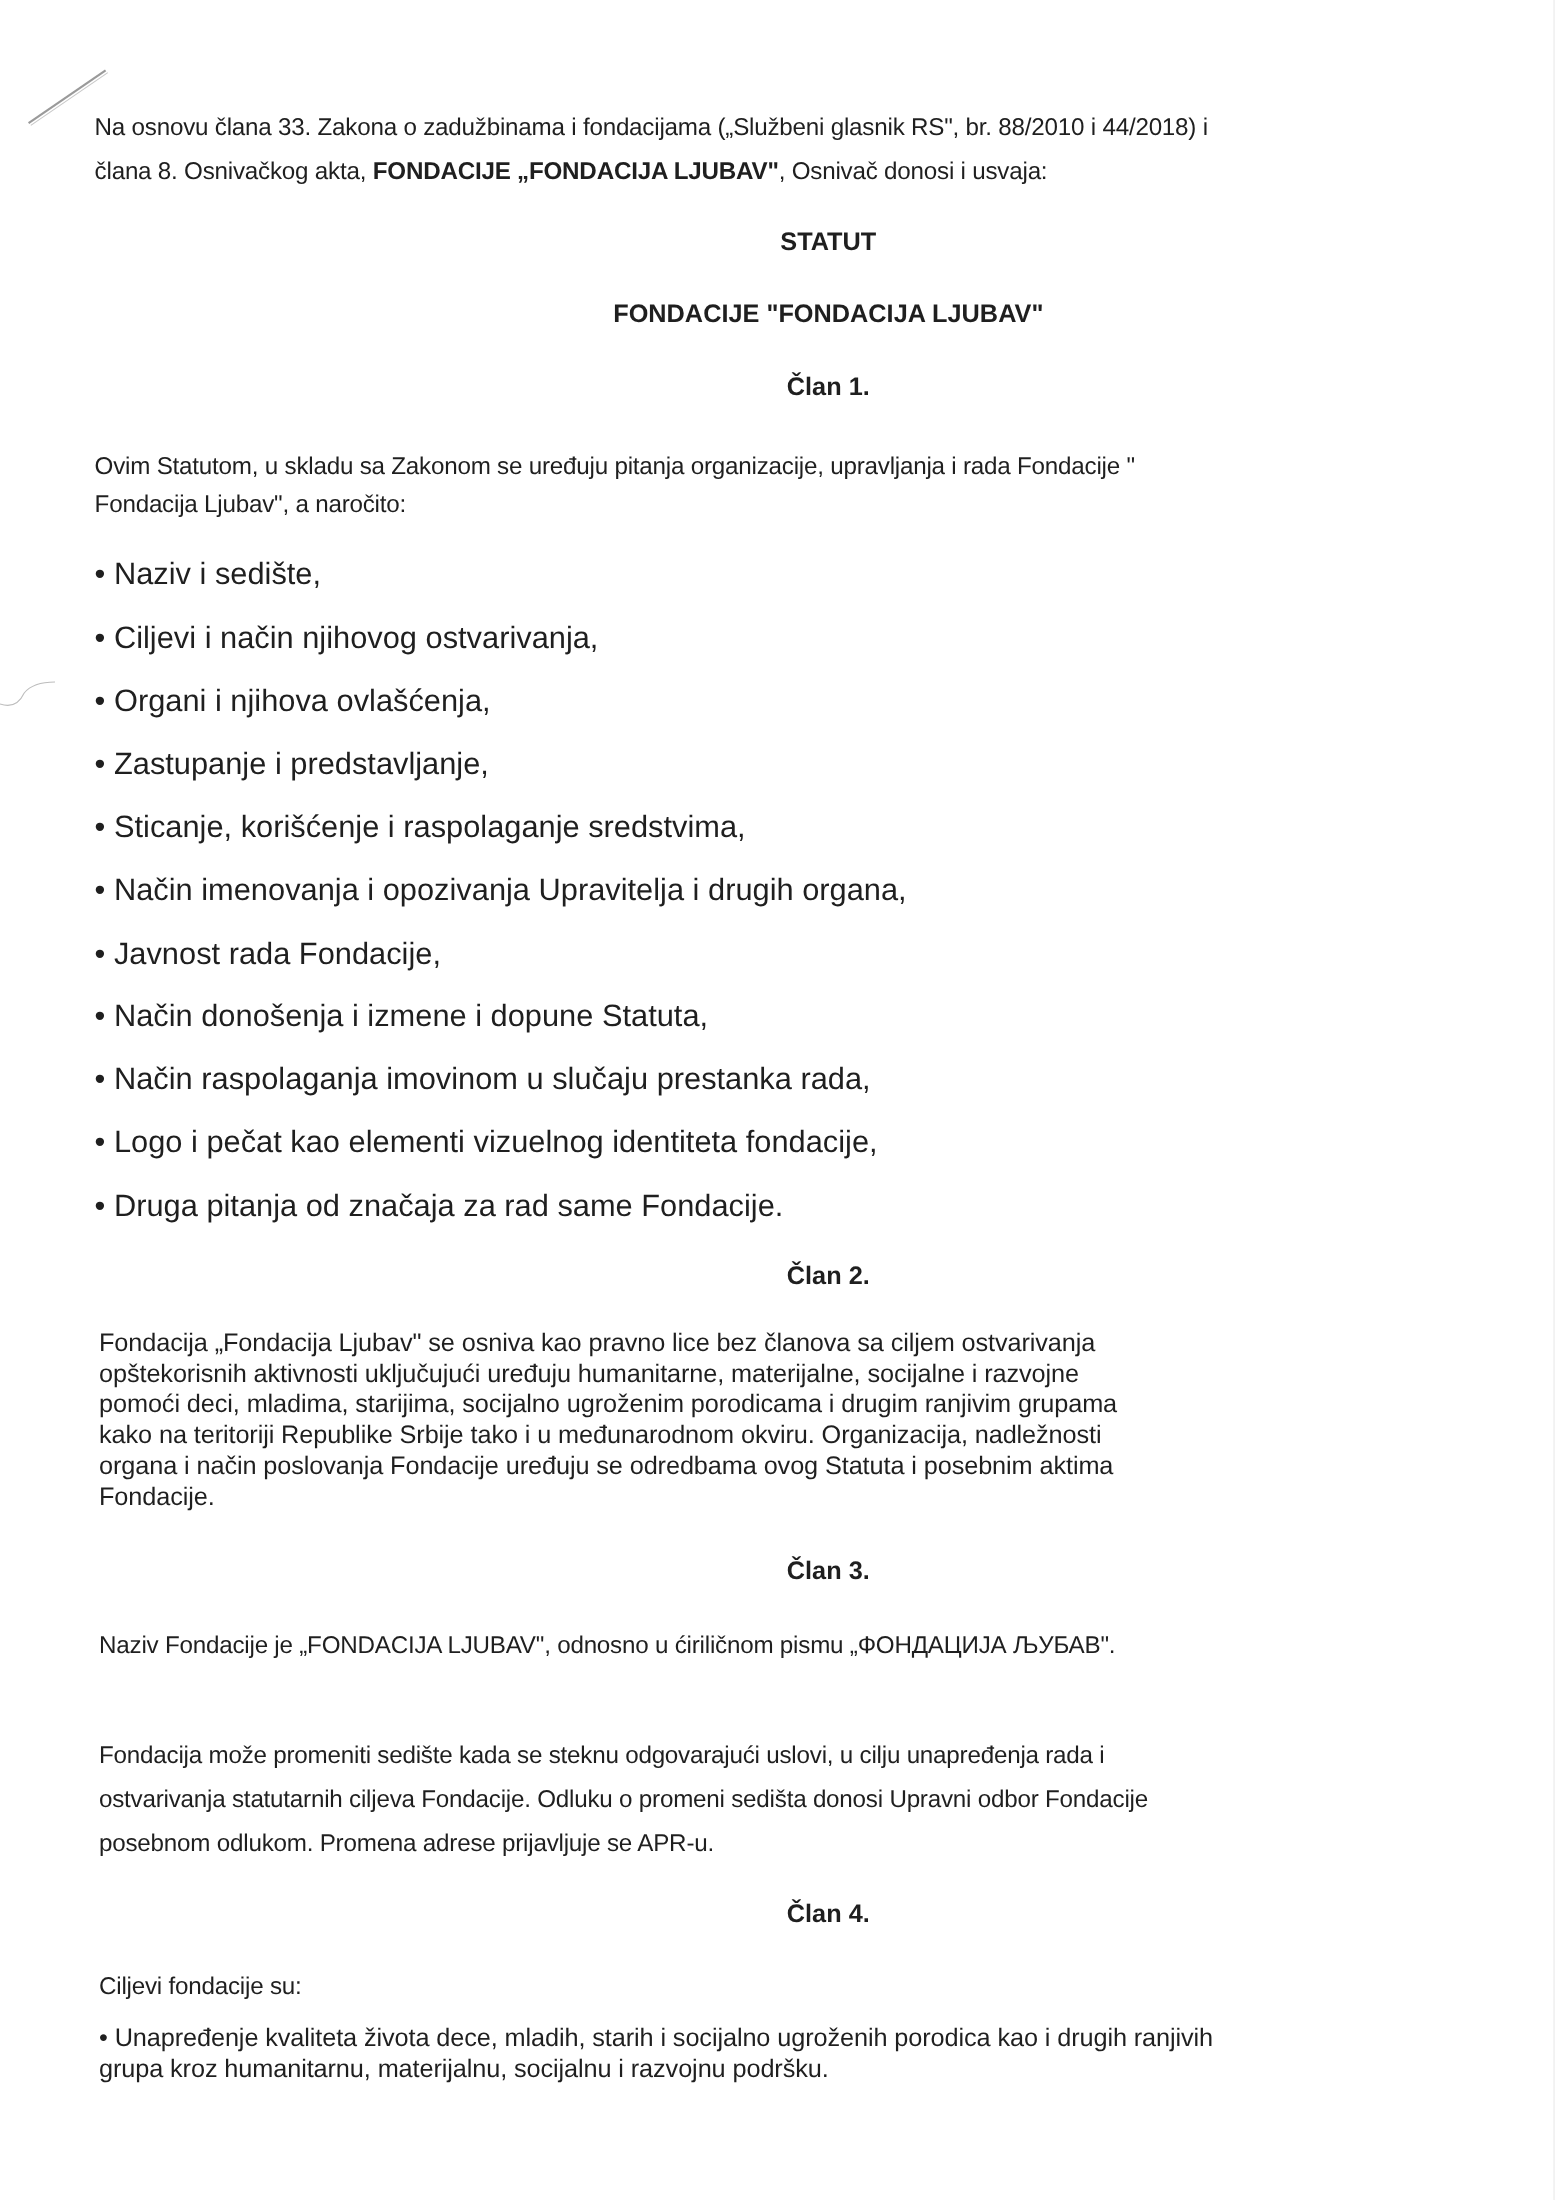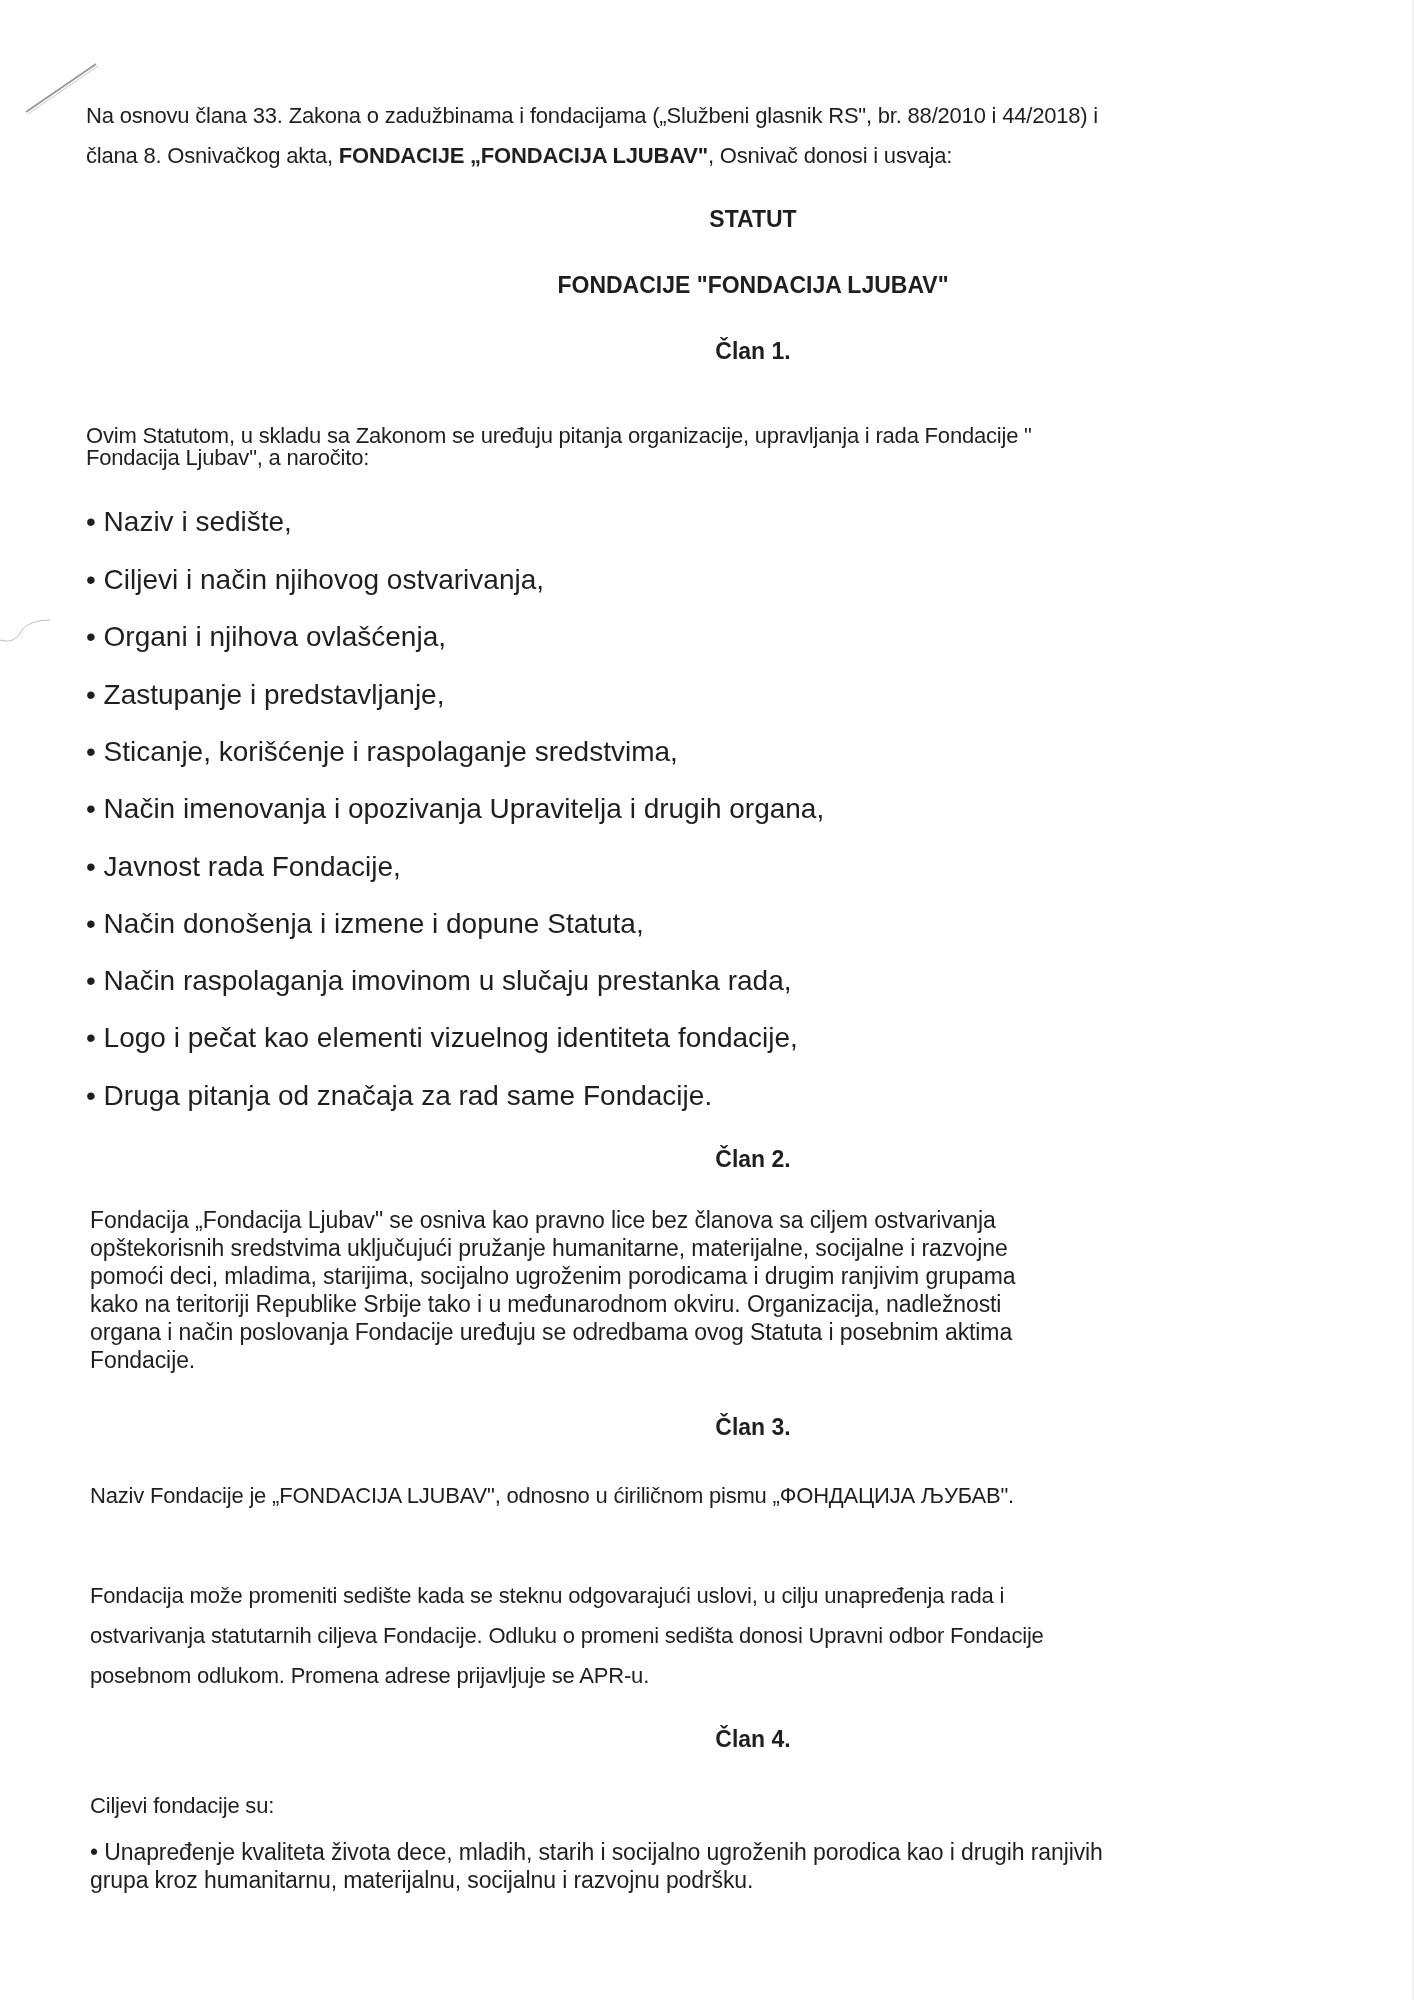--- a/index.html
+++ b/index.html
@@ -33,39 +33,39 @@
 
   <div class="abs body-text" style="left:86px;top:96px;">Na osnovu člana 33. Zakona o zadužbinama i fondacijama („Službeni glasnik RS", br. 88/2010 i 44/2018) i</div>
   <div class="abs body-text" style="left:86px;top:136px;">
     <span>člana 8. Osnivačkog akta, </span><b>FONDACIJE „FONDACIJA LJUBAV"</b><span>, Osnivač donosi i usvaja:</span>
   </div>
 
   <div class="abs heading" style="top:206px;">STATUT</div>
   <div class="abs heading" style="top:272px;">FONDACIJE "FONDACIJA LJUBAV"</div>
 
   <div class="abs heading" style="top:338px;">Član 1.</div>
-  <div class="abs body-text" style="left:86px;top:416px;text-align:right;">Ovim Statutom, u skladu sa Zakonom se uređuju pitanja organizacije, upravljanja i rada Fondacije "</div>
+  <div class="abs body-text" style="left:86px;top:404px;text-align:right;">Ovim Statutom, u skladu sa Zakonom se uređuju pitanja organizacije, upravljanja i rada Fondacije "</div>
   <div class="abs body-text" style="left:86px;top:438px;">Fondacija Ljubav", a naročito:</div>
 
   <div class="abs bullet" style="top:506px;">• Naziv i sedište,</div>
   <div class="abs bullet" style="top:564px;">• Ciljevi i način njihovog ostvarivanja,</div>
   <div class="abs bullet" style="top:621px;">• Organi i njihova ovlašćenja,</div>
   <div class="abs bullet" style="top:679px;">• Zastupanje i predstavljanje,</div>
   <div class="abs bullet" style="top:736px;">• Sticanje, korišćenje i raspolaganje sredstvima,</div>
   <div class="abs bullet" style="top:793px;">• Način imenovanja i opozivanja Upravitelja i drugih organa,</div>
   <div class="abs bullet" style="top:851px;">• Javnost rada Fondacije,</div>
   <div class="abs bullet" style="top:908px;">• Način donošenja i izmene i dopune Statuta,</div>
   <div class="abs bullet" style="top:965px;">• Način raspolaganja imovinom u slučaju prestanka rada,</div>
   <div class="abs bullet" style="top:1022px;text-align:right;">• Logo i pečat kao elementi vizuelnog identiteta fondacije,</div>
   <div class="abs bullet" style="top:1080px;">• Druga pitanja od značaja za rad same Fondacije.</div>
 
   <div class="abs heading" style="top:1146px;">Član 2.</div>
   <div class="abs dense" style="left:90px;top:1206px;">
     <div>Fondacija „Fondacija Ljubav" se osniva kao pravno lice bez članova sa ciljem ostvarivanja</div>
-    <div>opštekorisnih sredstvima uključujući pružanje humanitarne, materijalne, socijalne i razvojne</div>
+    <div>opštekorisnih aktivnosti uključujući uređuju humanitarne, materijalne, socijalne i razvojne</div>
     <div>pomoći deci, mladima, starijima, socijalno ugroženim porodicama i drugim ranjivim grupama</div>
     <div>kako na teritoriji Republike Srbije tako i u međunarodnom okviru. Organizacija, nadležnosti</div>
     <div>organa i način poslovanja Fondacije uređuju se odredbama ovog Statuta i posebnim aktima</div>
     <div>Fondacije.</div>
   </div>
 
   <div class="abs heading" style="top:1414px;">Član 3.</div>
   <div class="abs body-text" style="left:90px;top:1476px;">Naziv Fondacije je „FONDACIJA LJUBAV", odnosno u ćiriličnom pismu „ФОНДАЦИЈА ЉУБАВ".</div>
   <div class="abs body-text" style="left:90px;top:1576px;">Fondacija može promeniti sedište kada se steknu odgovarajući uslovi, u cilju unapređenja rada i</div>
   <div class="abs body-text" style="left:90px;top:1616px;">ostvarivanja statutarnih ciljeva Fondacije. Odluku o promeni sedišta donosi Upravni odbor Fondacije</div>

